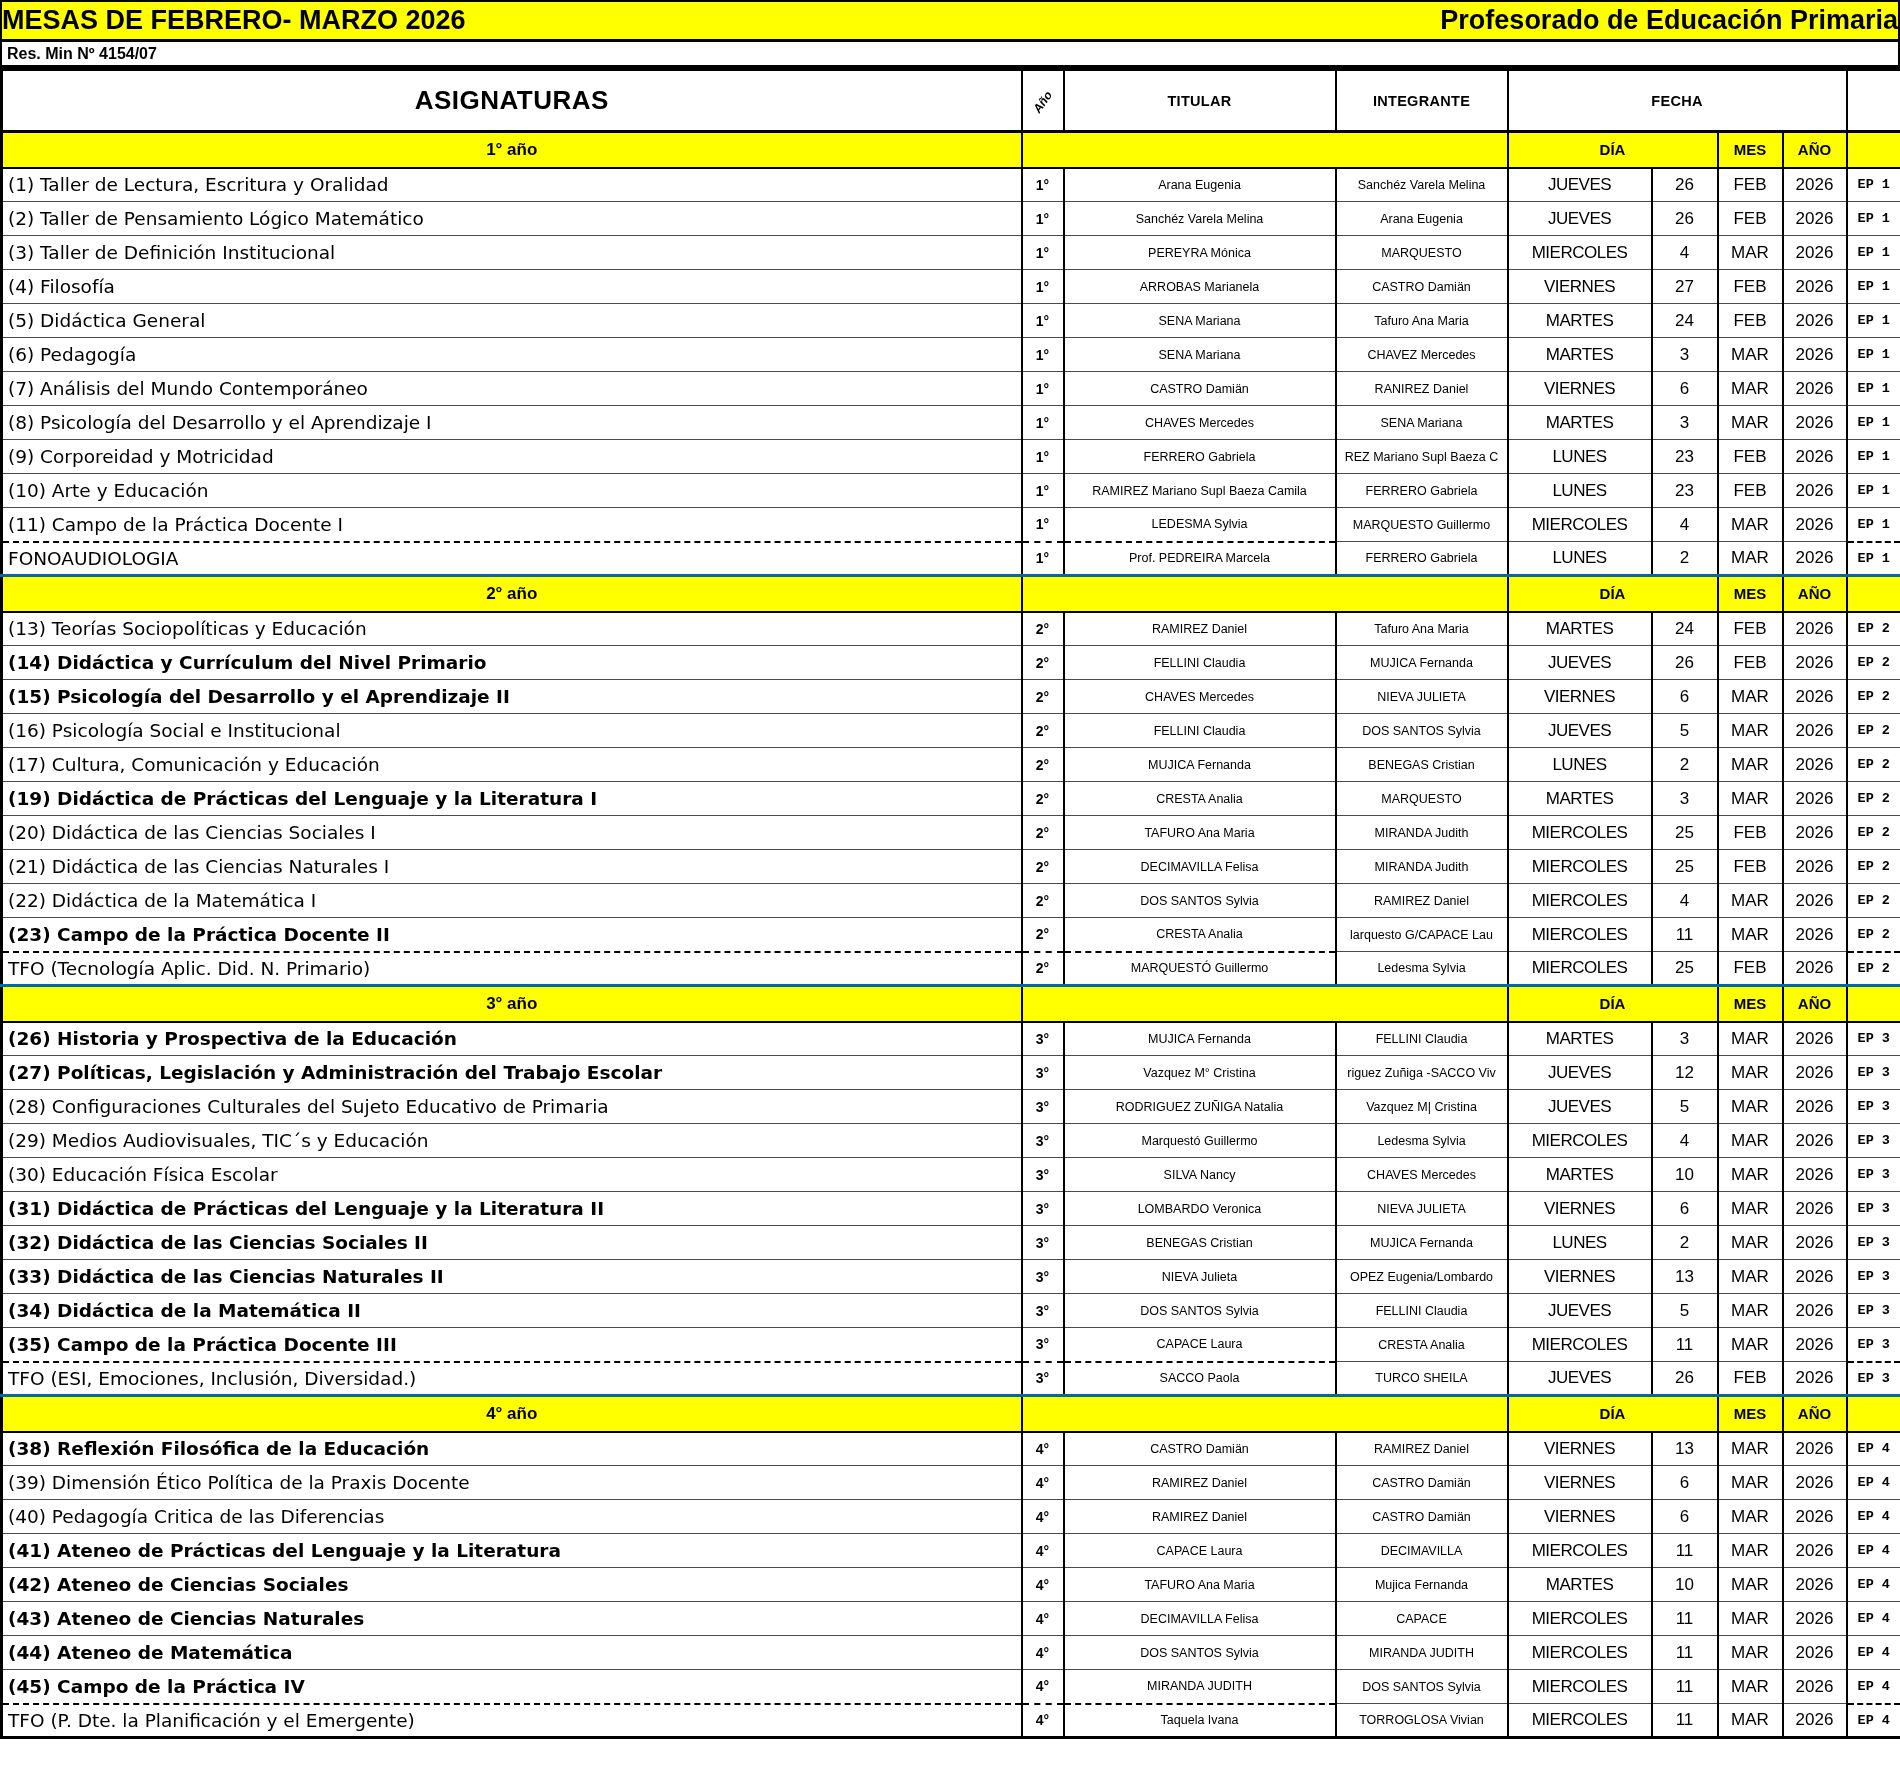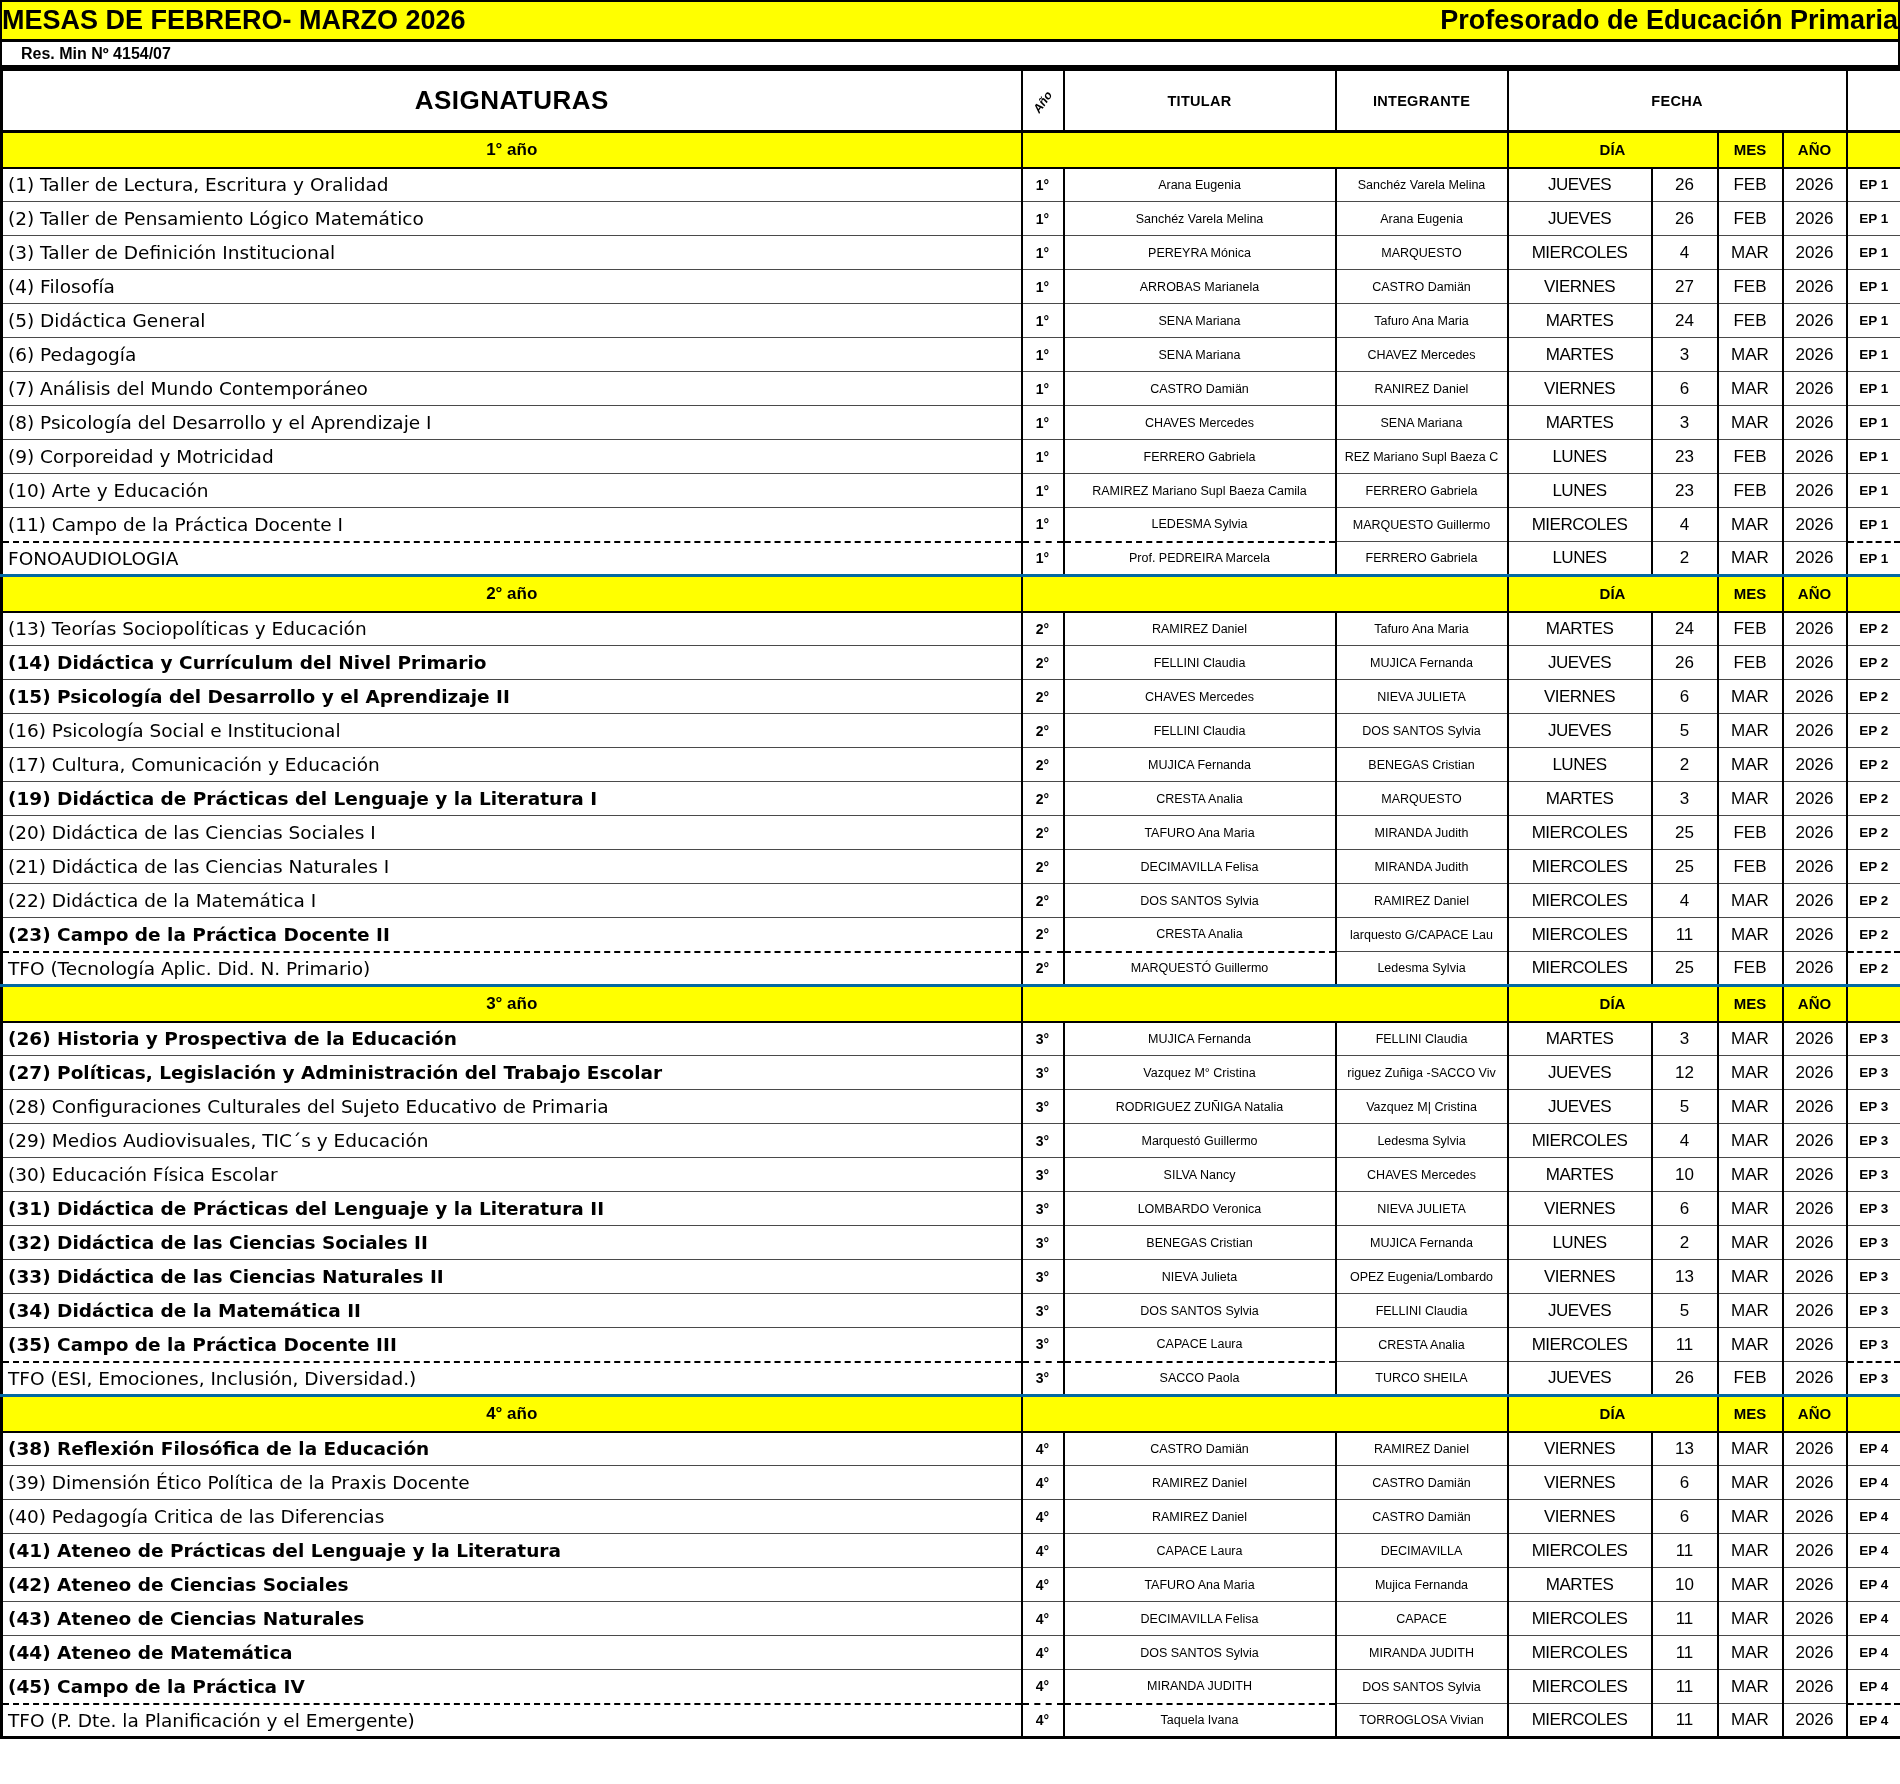--- a/index.html
+++ b/index.html
@@ -1,39 +1,39 @@
 <!DOCTYPE html>
 <html style="--hl: #FFFF00;"><head>
 <meta charset="utf-8">
 <style>
   html,body{margin:0;padding:0;background:#fff;}
   body{width:1900px;height:1784px;overflow:hidden;font-family:"Liberation Sans",sans-serif;color:#000;}
   .titlebar{display:flex;height:42px;background:var(--hl,#FFFF00);border:2px solid #000;border-bottom:3px solid #000;box-sizing:border-box;align-items:center;font-weight:bold;font-size:27px;}
   .title-left{width:1020px;text-align:left;}
   .title-right{flex:1;text-align:right;}
-  .resrow{height:26px;border-left:2px solid #000;border-right:2px solid #000;border-bottom:3px solid #000;box-sizing:border-box;display:flex;align-items:center;padding-left:19px;font-weight:bold;font-size:16px;}
+  .resrow{height:26px;border-left:2px solid #000;border-right:2px solid #000;border-bottom:3px solid #000;box-sizing:border-box;display:flex;align-items:center;padding-left:5px;font-weight:bold;font-size:16px;}
   table{border-collapse:collapse;table-layout:fixed;width:1900px;border:3px solid #000;}
   td,th{border-left:2px solid #000;border-right:2px solid #000;border-top:1px solid #4a4a4a;border-bottom:1px solid #4a4a4a;padding:0;overflow:hidden;vertical-align:middle;box-sizing:border-box;}
   thead th{height:62px;border-top:3px solid #000;border-bottom:3px solid #000;background:#fff;font-weight:bold;}
   th.h-asig{font-size:26px;letter-spacing:0.5px;}
   th.h-anio{overflow:visible;}
   th.h-anio .rot{display:inline-block;transform:rotate(-55deg);font-size:12px;font-style:italic;font-weight:bold;}
   th.h-small{font-size:14.5px;letter-spacing:0.3px;}
   tr.section-row{height:36px;}
   tr.section-row td{background:var(--hl,#FFFF00);border-top:3px solid #0369a1;border-bottom:2px solid #000;font-weight:bold;text-align:center;}
   td.sec-label{font-size:17px;}
   td.sub{font-size:15px;}
   tr.data-row{height:34px;}
   .c-asig{text-align:left;padding:4px 5px;font-family:"DejaVu Sans",sans-serif;font-size:18.5px;white-space:nowrap;}
   tr.boldrow .c-asig{font-weight:bold;}
   .c-anio{text-align:center;font-weight:bold;font-size:14px;}
   .c-tit,.c-int{text-align:center;font-size:12.5px;white-space:nowrap;}
   .c-dia{text-align:center;font-size:17px;letter-spacing:-0.5px;white-space:nowrap;}
   .c-num,.c-mes,.c-yr{text-align:center;font-size:17px;white-space:nowrap;}
-  .c-ep{text-align:center;font-weight:bold;font-size:13.5px;white-space:nowrap;}
+  .c-ep{text-align:center;font-weight:bold;font-size:13.5px;white-space:nowrap;font-family:Liberation Mono, monospace;}
   tr.dashed td:nth-child(1),tr.dashed td:nth-child(2),tr.dashed td:nth-child(3),tr.dashed td.c-ep{border-bottom:2px dashed #000;}
 </style>
 </head>
 <body>
 
 <div class="titlebar">
   <div class="title-left">MESAS DE FEBRERO- MARZO  2026</div>
   <div class="title-right">Profesorado de Educación Primaria</div>
 </div>
 

